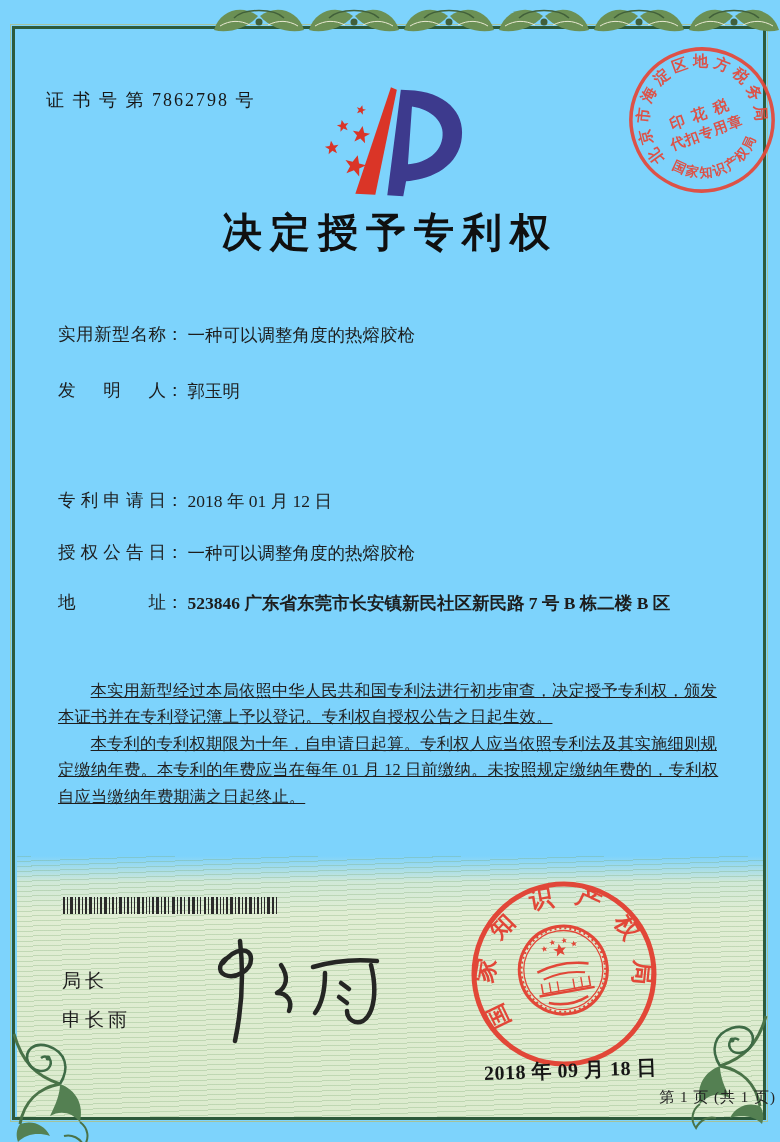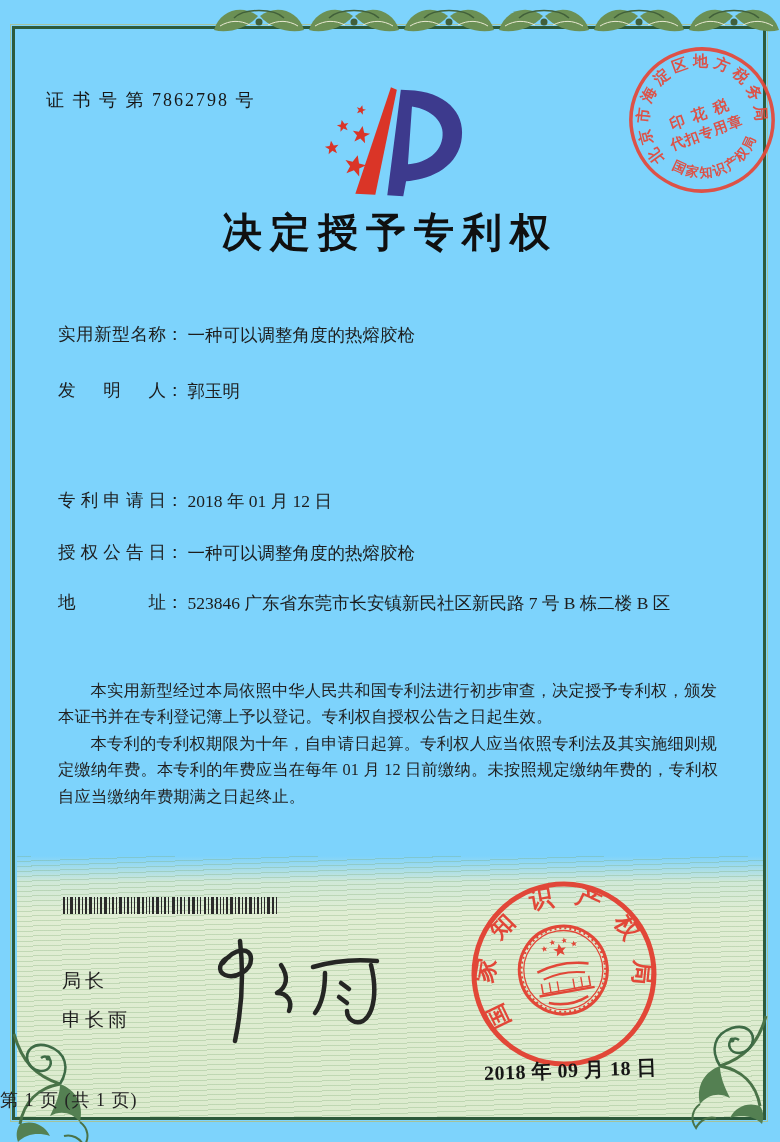--- a/index.html
+++ b/index.html
@@ -36,42 +36,42 @@
     letter-spacing:8px;color:#101010;
   }
   .frow{position:absolute;left:58px;width:676px;font-size:17.5px;color:#1d1d1d;}
   .flabel{
     display:inline-block;width:108px;
     text-align:justify;text-align-last:justify;
     vertical-align:top;
   }
   .fcolon{display:inline-block;vertical-align:top;margin-right:4px;}
   .fvalue{display:inline-block;max-width:525px;vertical-align:top;line-height:1.5;text-align:center;}
-  .addr .fvalue{max-width:496px;}
+  .addr .fvalue{max-width:496px;font-weight:bold;}
   .grant-group{position:absolute;top:0;left:0;white-space:nowrap;}
   .grant-group.right{left:397px;}
-  .paras{position:absolute;left:58px;top:678px;width:664px;}
+  .paras{position:absolute;left:58px;top:678px;width:664px;text-decoration:underline;}
   .paras p{margin:0;text-indent:2em;line-height:1.62;font-size:16.3px;letter-spacing:0.2px;color:#222;}
   .barcode{position:absolute;left:63px;top:897px;}
   .officer{position:absolute;left:62px;top:968px;font-size:19px;letter-spacing:4px;color:#1b1b1b;}
   .officer .name{margin-top:13px;}
   .signature{position:absolute;left:185px;top:933px;}
   .seal{position:absolute;left:450px;top:862px;}
   .seal-date{
     position:absolute;left:484px;top:1057px;
     font-size:20px;font-weight:700;color:#161616;letter-spacing:0.5px;
     transform:rotate(-2deg);
   }
   .tax-stamp{position:absolute;left:626px;top:44px;opacity:0.93;}
   .corner-orn{position:absolute;}
   .corner-orn.right{left:674px;top:1010px;}
   .corner-orn.left{left:6px;top:1028px;}
   .footer{
     position:absolute;left:0;top:1088px;width:776px;
-    text-align:left;font-size:18px;color:#242424;letter-spacing:1px;
+    text-align:right;font-size:15px;color:#242424;letter-spacing:1px;
   }
 </style>
 </head>
 <body>
 
 <div class="page">
 
   <div class="green-zone"></div>
 
   <div class="frame"></div>

